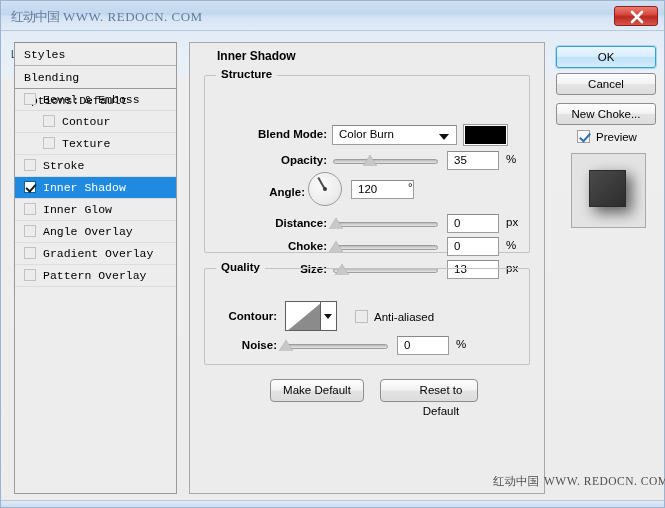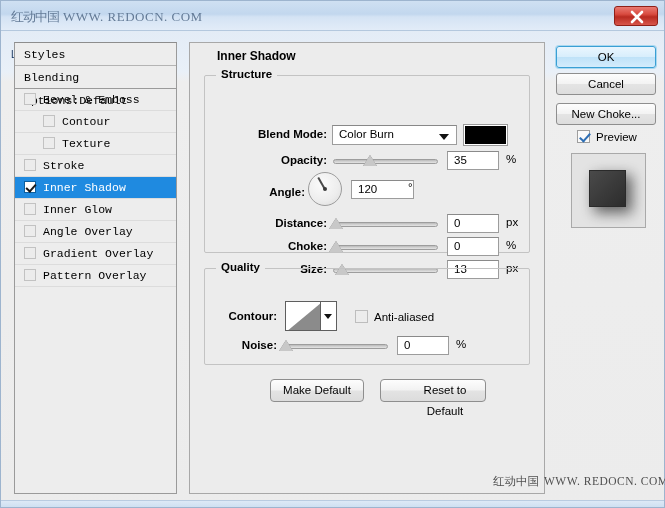--- a/index.html
+++ b/index.html
@@ -276,21 +276,21 @@
     position: absolute;
     background: linear-gradient(180deg,#fdfdfd 0%,#f2f2f2 48%,#e3e3e3 52%,#dcdcdc 100%);
     border: 1px solid #8e8e8e;
     border-radius: 4px;
     text-align: center;
     font-size: 11.5px;
     cursor: pointer;
     line-height: 21px;
   }
   #btn-make-default  { left: 80px;  top: 336px; width: 94px; height: 23px; }
-  #btn-reset-default { left: 190px; top: 336px; width: 106px; height: 23px; padding-left: 24px; }
+  #btn-reset-default { left: 190px; top: 336px; width: 98px; height: 23px; padding-left: 24px; }
 
   
   .rbtn {
     position: absolute;
     left: 555px;
     width: 100px; height: 22px;
     background: linear-gradient(180deg,#fdfdfd 0%,#f3f3f3 48%,#e4e4e4 52%,#dddddd 100%);
     border: 1px solid #8e8e8e;
     border-radius: 3px;
     text-align: center; line-height: 20px;

